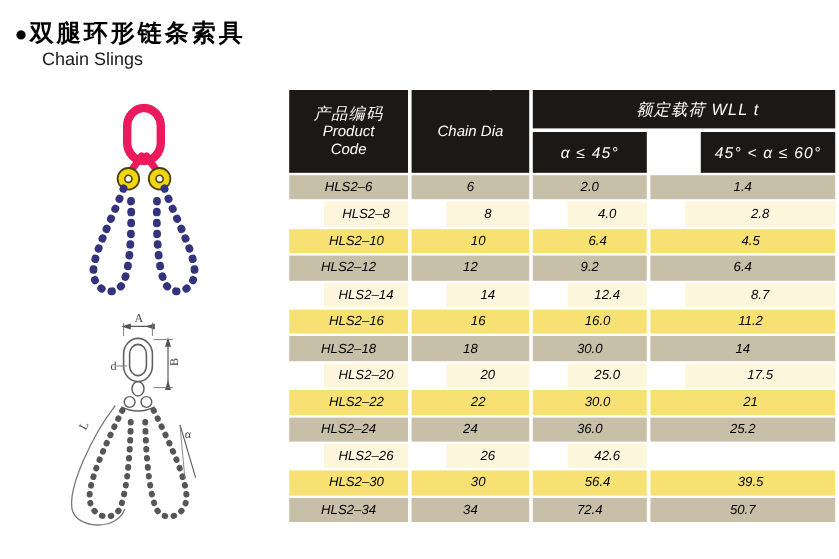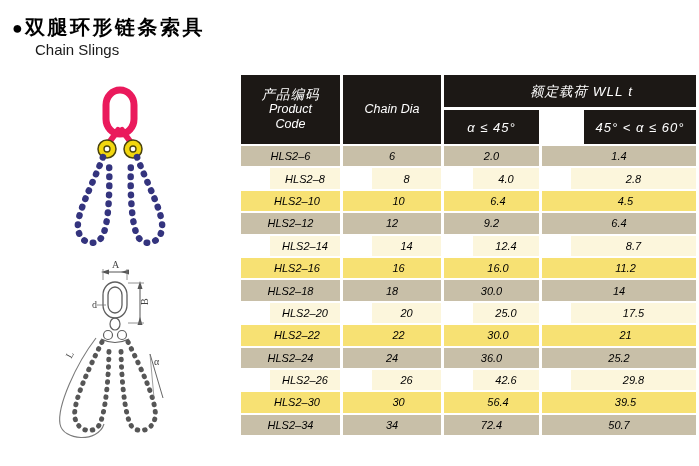--- a/index.html
+++ b/index.html
@@ -215,21 +215,20 @@
     <div class="cell">HLS2–24</div>
     <div class="cell">24</div>
     <div class="cell">36.0</div>
     <div class="cell">25.2</div>
   </div>
 
   <div class="trow cream">
     <div class="cell">HLS2–26</div>
     <div class="cell">26</div>
     <div class="cell">42.6</div>
-    <div class="cell">29.8</div>
   </div>
 
   <div class="trow yellow">
     <div class="cell">HLS2–30</div>
     <div class="cell">30</div>
     <div class="cell">56.4</div>
     <div class="cell">39.5</div>
   </div>
 
   <div class="trow tan">

